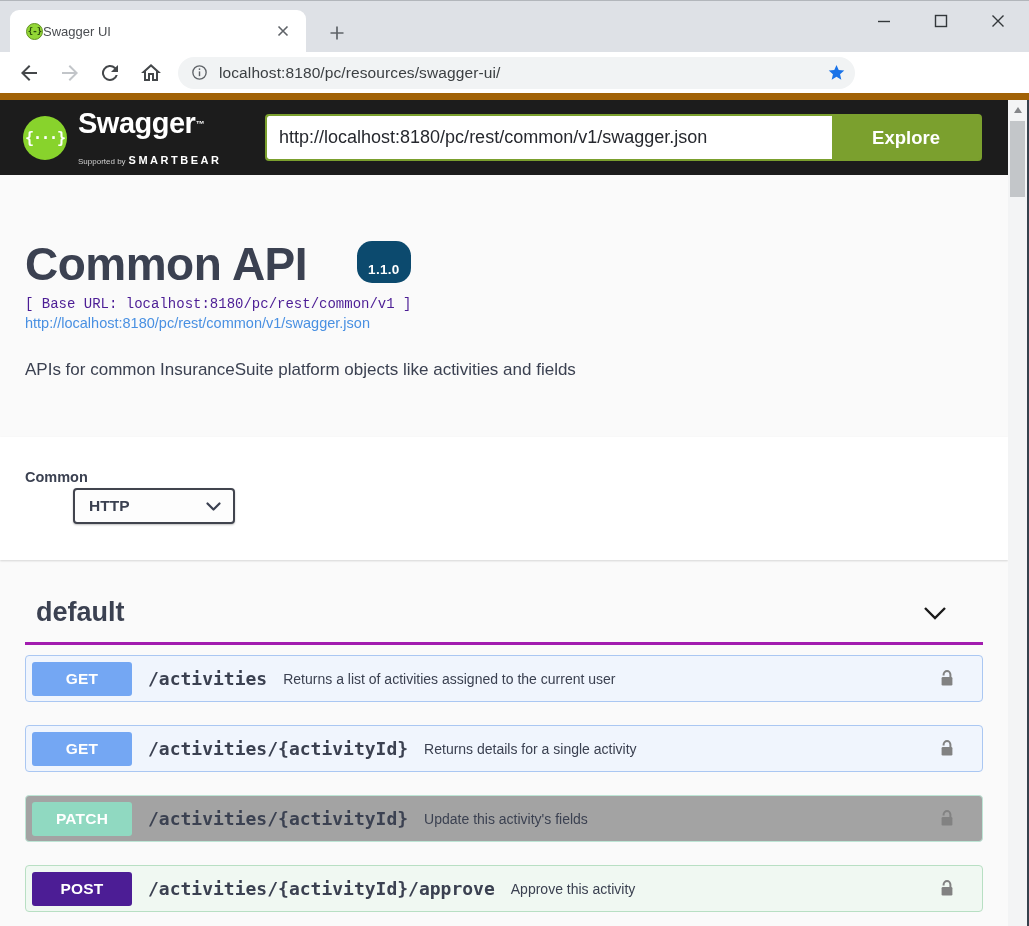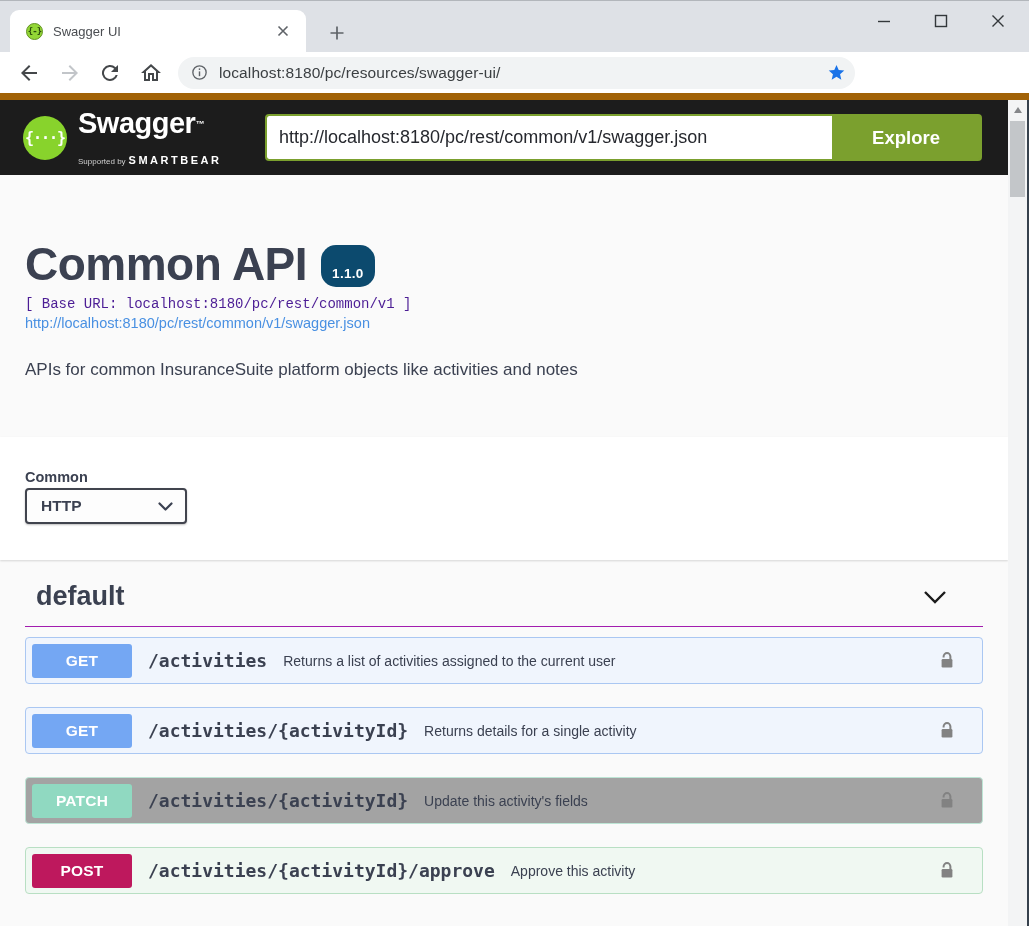--- a/index.html
+++ b/index.html
@@ -4,21 +4,21 @@
 <style>
   * { margin:0; padding:0; box-sizing:border-box; }
   html,body { width:1029px; height:926px; overflow:hidden; }
   body { font-family:"Liberation Sans", sans-serif; }
   .window { position:relative; width:1029px; height:926px; background:#fff; }
 
   
   .tabstrip { position:absolute; top:0; left:0; right:0; height:52px; background:#dee1e6; box-shadow: inset 0 1px 0 #b2b6bb; }
   .tab { position:absolute; left:10px; top:10px; width:296px; height:42px; background:#fff; border-radius:9px 9px 0 0; display:flex; align-items:center; }
   .favicon { width:17px; height:17px; border-radius:50%; background:#93d636; border:1px solid #639422; margin-left:16px; display:flex; align-items:center; justify-content:center; font-size:9px; font-weight:bold; color:#2c4e0a; font-family:"DejaVu Sans Mono",monospace; letter-spacing:-1px; }
-  .tab-title { margin-left:10px; font-size:13px; color:#4a4d51; }
+  .tab-title { margin-left:0; font-size:13px; color:#4a4d51; }
   .tab-close { margin-left:auto; margin-right:14px; width:18px; height:18px; display:flex; align-items:center; justify-content:center; }
   .newtab { position:absolute; left:324px; top:20px; width:26px; height:26px; display:flex; align-items:center; justify-content:center; }
   .winbtn { position:absolute; top:6px; width:30px; height:30px; display:flex; align-items:center; justify-content:center; }
   .addressbar { position:absolute; top:52px; left:0; right:0; height:48px; background:#fff; border-bottom:7px solid #a16207; display:flex; align-items:center; }
   .navicon { width:24px; height:24px; margin-left:17px; flex:none; }
   .navicon.reload { margin-left:16px; }
   .urlpill { margin-left:15px; height:32px; width:677px; background:#f1f3f4; border-radius:16px; display:flex; align-items:center; }
   .info-ic { margin-left:12px; flex:none; }
   .url-text { margin-left:10px; font-size:15.5px; color:#3c4043; letter-spacing:.1px; }
   .star { margin-left:auto; margin-right:9px; flex:none; }
@@ -40,38 +40,38 @@
   .logo-tm { font-size:9px; vertical-align:6px; letter-spacing:0; }
   .logo-sub { color:#cfcfcf; font-size:8px; margin-top:15px; }
   .logo-sub b { color:#fff; font-size:11px; letter-spacing:2.5px; margin-left:3px; }
   .searchwrap { position:absolute; left:265px; top:14px; width:717px; height:47px; display:flex; border:2px solid #7ba02e; border-radius:4px; background:#7ba02e; overflow:hidden; }
   .searchwrap input { flex:1; border:none; outline:none; font-size:18px; color:#26282e; padding:0 12px; font-family:"Liberation Sans",sans-serif; border-radius:2px 0 0 2px; }
   .explore-btn { width:148px; border:none; background:#7ba02e; color:#fff; font-size:18.5px; font-weight:bold; font-family:"Liberation Sans",sans-serif; }
 
   
   .content { flex:1; background:#fafafa; overflow:hidden; }
   .info { padding:67px 25px 0 25px; }
-  .title-row { display:flex; align-items:flex-end; }
+  .title-row { display:flex; align-items:center;gap:36px; }
   h1.api-title { font-size:46px; font-weight:bold; color:#3b4151; line-height:45px; letter-spacing:-.5px; }
   .version-badge { margin-left:14px; margin-top:-6px; background:#0c4a6e; color:#fff; border-radius:15px; padding:21px 11px 6px; font-size:13.5px; font-weight:bold; letter-spacing:.3px; }
   .base-url { margin-top:9px; font-family:"Liberation Mono",monospace; font-size:14px; color:#4c1d95; }
   .spec-link { margin-top:3px; font-size:14.5px; color:#4990e2; }
   .api-desc { margin-top:29px; font-size:17px; color:#3b4151; }
 
   .scheme-band { margin-top:57px; height:123px; background:#fff; box-shadow:0 1px 2px 0 rgba(0,0,0,.15); display:flex; align-items:center; }
   .schemes { margin-left:25px; margin-top:-4px; }
   .schemes-label { font-size:14.5px; font-weight:bold; color:#3b4151; display:block; margin-bottom:3px; }
-  .scheme-select { width:162px; height:36px; border:2px solid #41444e; border-radius:4px; background:#fdfdfd; display:flex; align-items:center; box-shadow:0 1px 2px 0 rgba(0,0,0,.25); }
+  .scheme-select { width:162px; height:36px; border:2px solid #41444e; border-radius:4px; background:#fdfdfd; display:flex; align-items:center; box-shadow:0 1px 2px 0 rgba(0,0,0,.25);margin-left:48px; }
   .scheme-select span { margin-left:14px; font-size:15.5px; font-weight:bold; color:#3b4151; }
   .scheme-select svg { margin-left:auto; margin-right:12px; }
   .auth-wrap { margin-left:auto; margin-right:38px; }
   .authorize-btn { width:187px; height:42px; border:1.5px solid #6cc291; border-radius:4px; background:transparent; display:flex; align-items:center; justify-content:center; }
   .authorize-btn span { color:#6cc291; font-size:16px; font-weight:bold; margin-right:22px; }
 
-  .section-header { margin:0 25px; padding:20px 36px 14px 11px; border-bottom:1px solid #a21caf; display:flex; align-items:flex-end; justify-content:space-between; }
+  .section-header { margin:0 25px; padding:36px 36px 14px 11px; border-bottom:3px solid #a21caf; display:flex; align-items:flex-end; justify-content:space-between; }
   .section-title { font-size:27px; font-weight:bold; color:#3b4151; line-height:32px; }
   .section-chevron { margin-bottom:8px; }
 
   .oplist { margin:10px 25px 0; }
   .opblock { height:47px; border:1px solid; border-radius:4px; margin-bottom:23px; display:flex; align-items:center; padding:0 10px 0 6px; }
   .method-badge { width:100px; height:34px; border-radius:3px; color:#fff; font-size:15.5px; font-weight:bold; display:flex; align-items:center; justify-content:center; letter-spacing:.2px; flex:none; }
   .op-path { margin-left:16px; font-family:"DejaVu Sans Mono",monospace; font-weight:bold; font-size:18px; color:#3b4151; letter-spacing:0; }
   .op-desc { margin-left:16px; font-size:14px; color:#3b4151; }
   .op-lock { margin-left:auto; margin-right:15px; flex:none; display:flex; }
 </style>
@@ -154,21 +154,21 @@
       </div>
 
       <div class="content">
         <div class="info">
           <div class="title-row">
             <h1 class="api-title">Common API</h1>
             <span class="version-badge">1.1.0</span>
           </div>
           <div class="base-url">[ Base URL: localhost:8180/pc/rest/common/v1 ]</div>
           <a class="spec-link" href="#" style="display:block; text-decoration:none;">http://localhost:8180/pc/rest/common/v1/swagger.json</a>
-          <div class="api-desc">APIs for common InsuranceSuite platform objects like activities and notes</div>
+          <div class="api-desc">APIs for common InsuranceSuite platform objects like activities and fields</div>
         </div>
 
         <div class="scheme-band">
           <div class="schemes">
             <label class="schemes-label">Common</label>
             <div class="scheme-select">
               <span>HTTP</span>
               <svg width="15" height="9" viewBox="0 0 15 9">
                   <path d="M1.5 1.5l6 6 6-6" fill="none" stroke="#3b4151" stroke-width="2.2" stroke-linecap="round" stroke-linejoin="round"></path>
                 </svg>
@@ -211,21 +211,21 @@
             <span class="op-path">/activities/{activityId}</span>
             <span class="op-desc">Update this activity's fields</span>
             <span class="op-lock">
               <svg width="20" height="21" viewBox="0 0 20 20">
                   <path d="M13.4 8.5V6a3.4 3.4 0 0 0-6.8 0v1" fill="none" stroke="#828282" stroke-width="2"></path>
                   <rect x="4.6" y="8.5" width="10.8" height="8.5" rx="1.2" fill="#828282"></rect>
                 </svg>
             </span>
           </div>
           <div class="opblock" style="background: rgb(240, 248, 242); border-color: rgb(184, 223, 195);">
-            <div class="method-badge" style="background: #be185d;">POST</div>
+            <div class="method-badge" style="background: #4c1d95;">POST</div>
             <span class="op-path">/activities/{activityId}/approve</span>
             <span class="op-desc">Approve this activity</span>
             <span class="op-lock">
               <svg width="20" height="21" viewBox="0 0 20 20">
                   <path d="M13.4 8.5V6a3.4 3.4 0 0 0-6.8 0v1" fill="none" stroke="#828282" stroke-width="2"></path>
                   <rect x="4.6" y="8.5" width="10.8" height="8.5" rx="1.2" fill="#828282"></rect>
                 </svg>
             </span>
           </div>
         </div>

